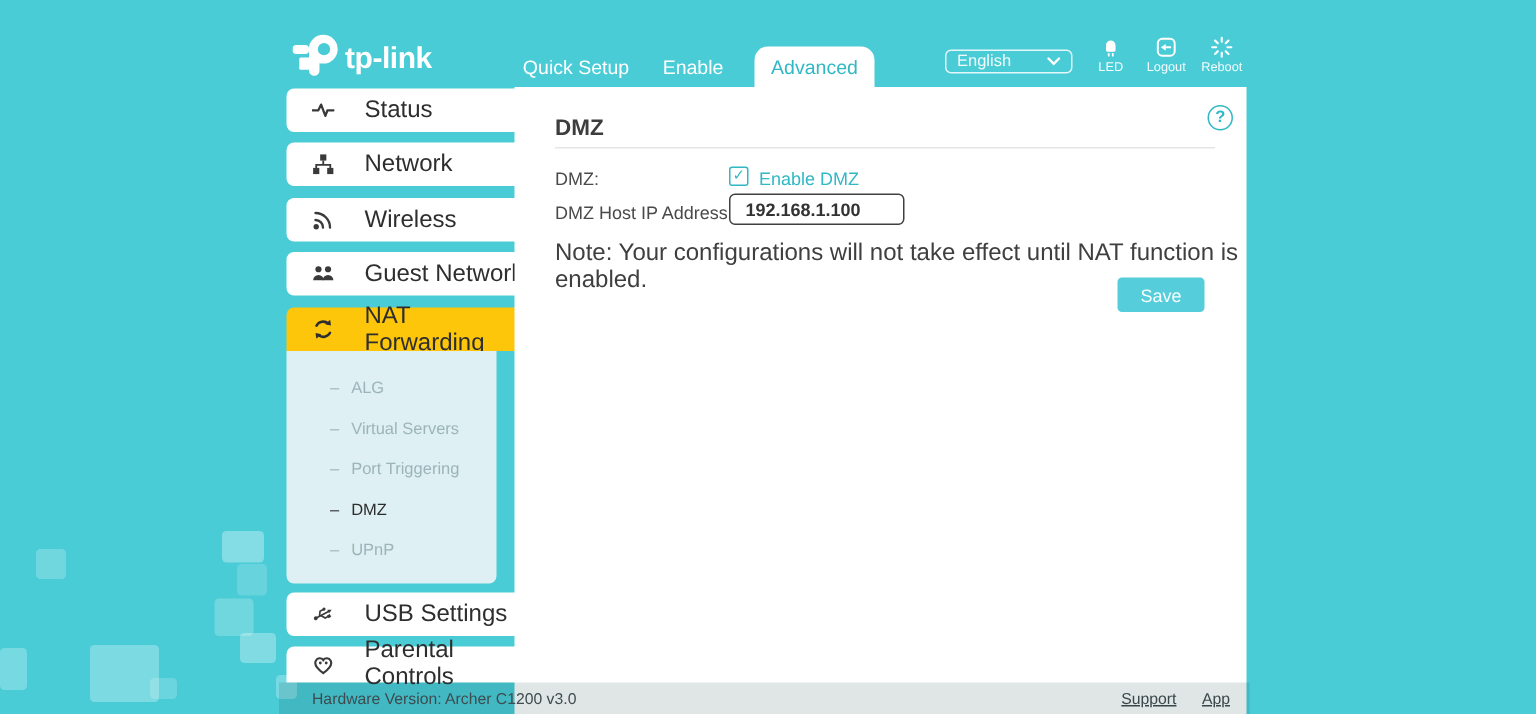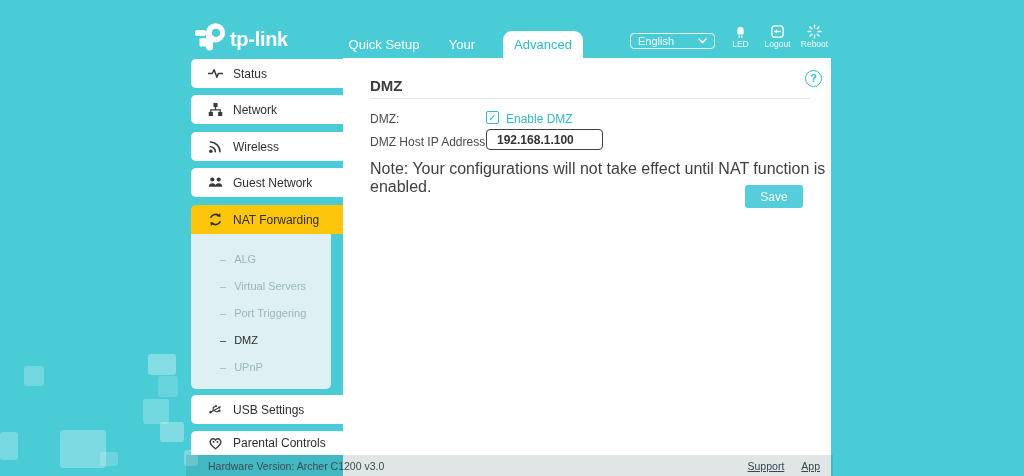--- a/index.html
+++ b/index.html
@@ -15,21 +15,21 @@
   .brand { position:absolute; left:230px; top:28px; color:#fff; font-size:20px; font-weight:700; letter-spacing:-0.3px; }
   .tab { position:absolute; top:31px; height:27px; line-height:27px; text-align:center; font-size:13px; color:#fff; cursor:pointer; }
   .tab-qs { left:338px; width:92px; }
   .tab-basic { left:432px; width:60px; }
   .tab-adv { left:503px; width:80px; background:#fff; border-radius:9px 9px 0 0; color:#31b8c4; }
   .lang { position:absolute; left:630px; top:33px; width:85px; height:16px; border:1.5px solid rgba(255,255,255,.85); border-radius:4px; display:flex; align-items:center; justify-content:space-between; padding:0 7px; color:rgba(255,255,255,.92); font-size:11px; cursor:pointer; }
   .hdr-actions { position:absolute; left:722px; top:24px; display:flex; }
   .hdr-action { width:37px; display:flex; flex-direction:column; align-items:center; gap:0; color:rgba(255,255,255,.95); font-size:8.5px; cursor:pointer; }
 
   
-  .side-card { position:absolute; left:191px; width:159px; height:29px; background:#fff; border-radius:5px; display:flex; align-items:center; gap:10px; padding-left:17px; font-size:12px; color:#2e2e2e; cursor:pointer; }
+  .side-card { position:absolute; left:191px; width:159px; height:29px; background:#fff; border-radius:5px; display:flex; align-items:center; gap:20px; padding-left:17px; font-size:16px; color:#2e2e2e; cursor:pointer; }
   .side-card.nat { background:#fdc60b; border-radius:5px 5px 0 0; }
   .side-card.clip { height:24px; border-radius:5px 5px 0 0; }
   .submenu { position:absolute; left:191px; top:234px; width:140px; height:155px; background:#def0f3; border-radius:0 0 5px 5px; padding-top:11px; }
   .sub-item { height:27px; display:flex; align-items:center; gap:8px; padding-left:29px; font-size:11px; color:#9cb5ba; cursor:pointer; }
   .sub-item.active { color:#2d2d2d; }
 
   
   .content { position:absolute; left:343px; top:58px; width:488px; height:418px; background:#fff; }
   .page-title { position:absolute; left:27px; top:19px; font-size:15px; font-weight:600; color:#3d3d3d; }
   .rule { position:absolute; left:27px; right:21px; top:40px; height:1px; background:#e5e5e5; }
@@ -70,21 +70,21 @@
       <circle cx="20.5" cy="10.8" r="9.6" fill="#fff"></circle>
       <path d="M11 10.8 h7 v14.2 a3.5 3.5 0 0 1 -7 0 z" fill="#fff"></path>
       <circle cx="21" cy="10.8" r="4.1" fill="#4accd7"></circle>
       <rect x="0" y="8" width="11" height="6" rx="2.5" fill="#fff"></rect>
       <rect x="4.5" y="16.3" width="8.2" height="8.2" rx="1" fill="#fff"></rect>
     </svg>
   </div>
   <div class="brand">tp-link</div>
 
   <div class="tab tab-qs">Quick Setup</div>
-  <div class="tab tab-basic">Your</div>
+  <div class="tab tab-basic">Enable</div>
   <div class="tab tab-adv">Advanced</div>
 
   <div class="lang">
     <span>English</span>
     <span>
       <svg width="9" height="6" viewBox="0 0 9 6">
           <polyline points="1,1 4.5,4.5 8,1" fill="none" stroke="#fff" stroke-width="1.6" stroke-linecap="round"></polyline>
         </svg>
     </span>
   </div>

